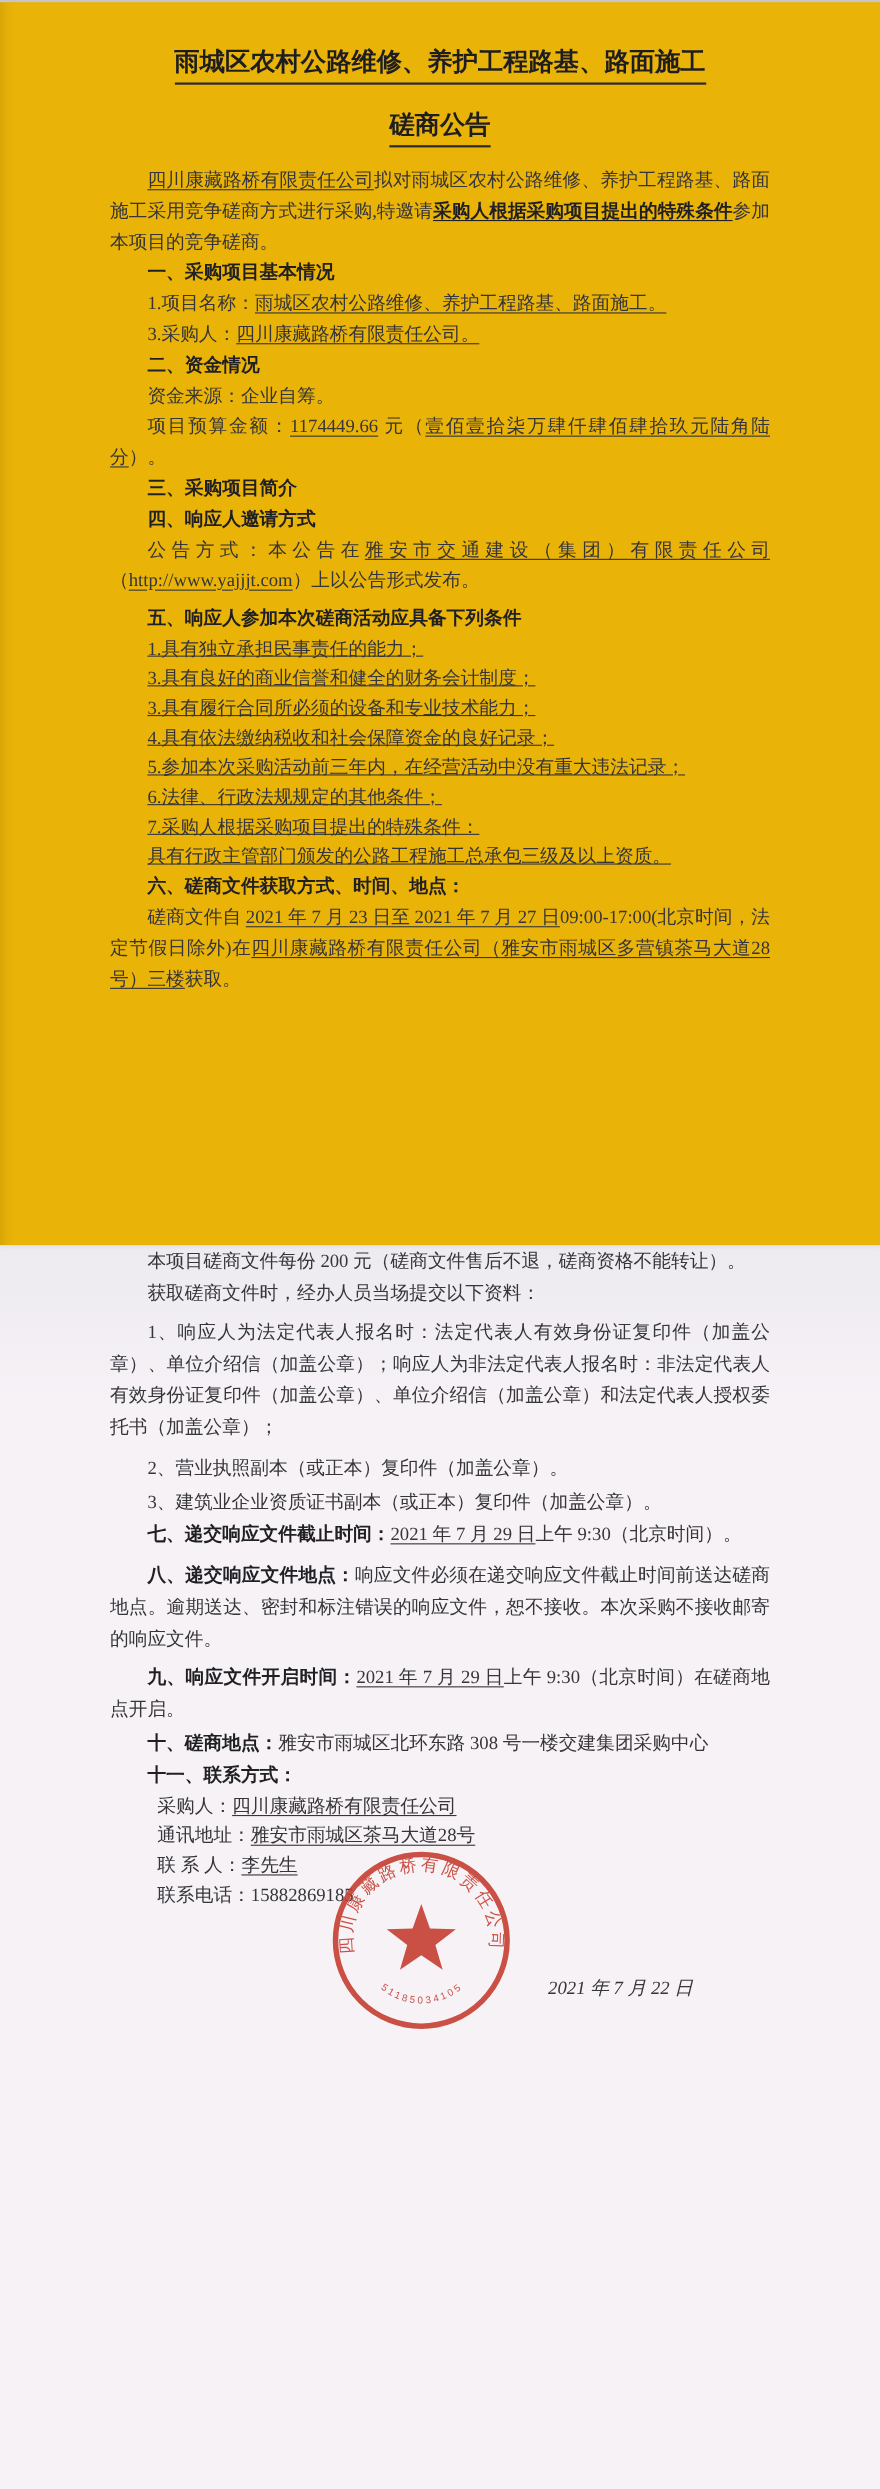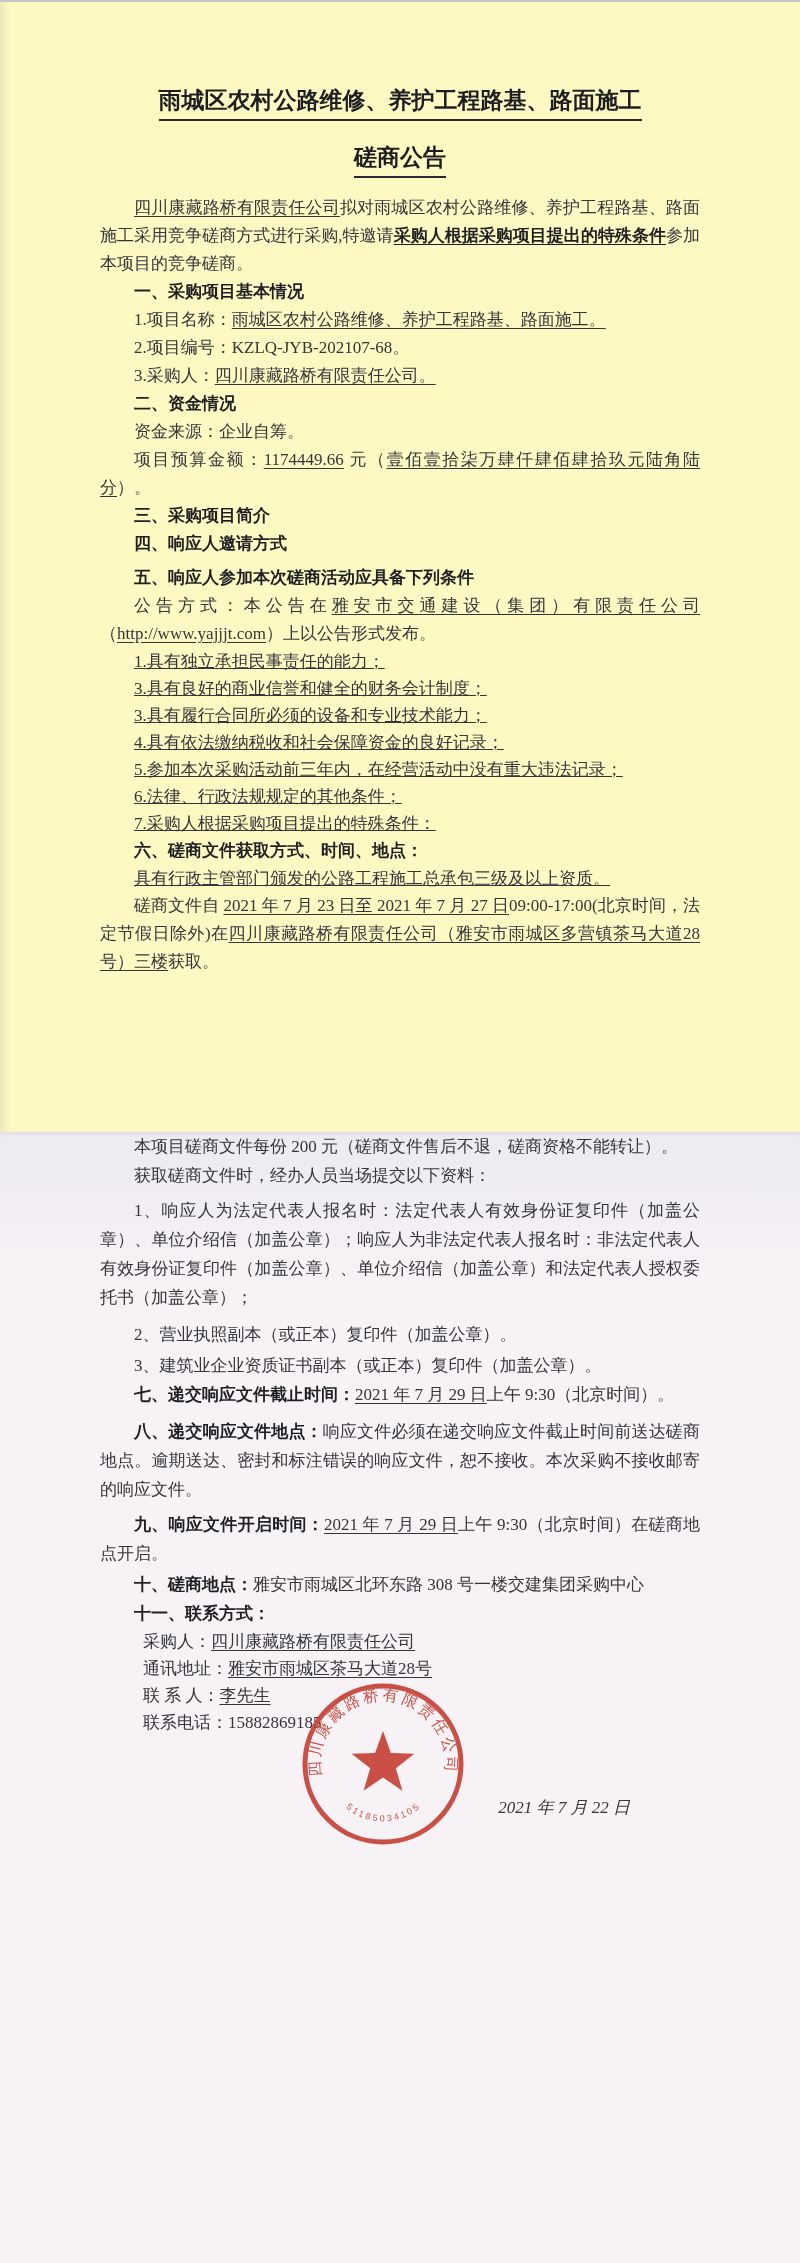--- a/index.html
+++ b/index.html
@@ -1,20 +1,20 @@
 <!DOCTYPE html>
 <html><head>
 <meta charset="utf-8">
 <style>
   html,body{margin:0;padding:0;}
   body{width:800px;background:#e8e8e8;}
   .stage{width:800px;}
   .page{width:800px;box-sizing:border-box;padding-left:100px;padding-right:100px;
         font-family:"Liberation Serif","DejaVu Serif",serif;color:#35353a;}
-  .p1{background:#fef9c3;height:1132px;padding-top:84px;border-top:2px solid #c6c6c6;
+  .p1{background:#eab308;height:1132px;padding-top:40px;border-top:2px solid #c6c6c6;
       box-shadow:inset 10px 0 10px -7px rgba(0,0,0,.10);}
   .p2{background:linear-gradient(#edeaf0 0px,#f6f2f6 150px,#f6f2f6 100%);height:1223px;
       position:relative;box-shadow:inset 0 5px 5px -4px rgba(0,0,0,.07);}
   .title{text-align:center;font-weight:bold;font-size:23px;line-height:30px;color:#1e1e22;}
   .tl{border-bottom:2px solid #2a2a2e;padding-bottom:3px;display:inline-block;}
   .t2{margin-top:22px;}
   p{margin:0;}
   .bp{font-size:17px;line-height:28px;text-indent:2em;text-align:justify;}
   .p2 .bp{line-height:29px;}
   .intro{margin-top:16px;}
@@ -35,43 +35,42 @@
   <div class="page p1">
     <div class="title">
       <div><span class="tl">雨城区农村公路维修、养护工程路基、路面施工</span></div>
       <div class="t2"><span class="tl">磋商公告</span></div>
     </div>
 
     <p class="bp intro"><span class="u">四川康藏路桥有限责任公司</span><span>拟对雨城区农村公路维修、养护工程路基、路面施工采用竞争磋商方式进行采购,特邀请</span><span class="h u">采购人根据采购项目提出的特殊条件</span><span>参加本项目的竞争磋商。</span></p>
 
     <p class="bp h">一、采购项目基本情况</p>
     <p class="bp"><span>1.项目名称：</span><span class="u">雨城区农村公路维修、养护工程路基、路面施工。</span></p>
-    <p class="bp">2.项目编号：KZLQ-JYB-202107-68。</p>
     <p class="bp"><span>3.采购人：</span><span class="u">四川康藏路桥有限责任公司。</span></p>
 
     <p class="bp h">二、资金情况</p>
     <p class="bp">资金来源：企业自筹。</p>
     <p class="bp"><span>项目预算金额：</span><span class="u">1174449.66</span><span> 元（</span><span class="u">壹佰壹拾柒万肆仟肆佰肆拾玖元陆角陆分</span><span>）。</span></p>
 
     <p class="bp h">三、采购项目简介</p>
 
     <p class="bp h">四、响应人邀请方式</p>
+    <p class="bp"><span>公告方式：本公告在</span><span class="u">雅安市交通建设（集团）有限责任公司</span><span>（</span><span class="u">http://www.yajjjt.com</span><span>）上以公告形式发布。</span></p>
+
     <p class="bp h mt6">五、响应人参加本次磋商活动应具备下列条件</p>
-
-    <p class="bp"><span>公告方式：本公告在</span><span class="u">雅安市交通建设（集团）有限责任公司</span><span>（</span><span class="u">http://www.yajjjt.com</span><span>）上以公告形式发布。</span></p>
     <p class="bp cond">1.具有独立承担民事责任的能力；</p>
     <p class="bp cond">3.具有良好的商业信誉和健全的财务会计制度；</p>
     <p class="bp cond">3.具有履行合同所必须的设备和专业技术能力；</p>
     <p class="bp cond">4.具有依法缴纳税收和社会保障资金的良好记录；</p>
     <p class="bp cond">5.参加本次采购活动前三年内，在经营活动中没有重大违法记录；</p>
     <p class="bp cond">6.法律、行政法规规定的其他条件；</p>
     <p class="bp cond">7.采购人根据采购项目提出的特殊条件：</p>
+    <p class="bp cond">具有行政主管部门颁发的公路工程施工总承包三级及以上资质。</p>
+
     <p class="bp h">六、磋商文件获取方式、时间、地点：</p>
-
-    <p class="bp cond">具有行政主管部门颁发的公路工程施工总承包三级及以上资质。</p>
     <p class="bp"><span>磋商文件自 </span><span class="u">2021 年 7 月 23 日至 2021 年 7 月 27 日</span><span>09:00-17:00(北京时间，法定节假日除外)在</span><span class="u">四川康藏路桥有限责任公司（雅安市雨城区多营镇茶马大道28号）三楼</span><span>获取。</span></p>
   </div>
 
   <div class="page p2">
     <p class="bp">本项目磋商文件每份 200 元（磋商文件售后不退，磋商资格不能转让）。</p>
     <p class="bp">获取磋商文件时，经办人员当场提交以下资料：</p>
     <p class="bp mt6">1、响应人为法定代表人报名时：法定代表人有效身份证复印件（加盖公章）、单位介绍信（加盖公章）；响应人为非法定代表人报名时：非法定代表人有效身份证复印件（加盖公章）、单位介绍信（加盖公章）和法定代表人授权委托书（加盖公章）；</p>
     <p class="bp mt8">2、营业执照副本（或正本）复印件（加盖公章）。</p>
     <p class="bp mt2">3、建筑业企业资质证书副本（或正本）复印件（加盖公章）。</p>
 

